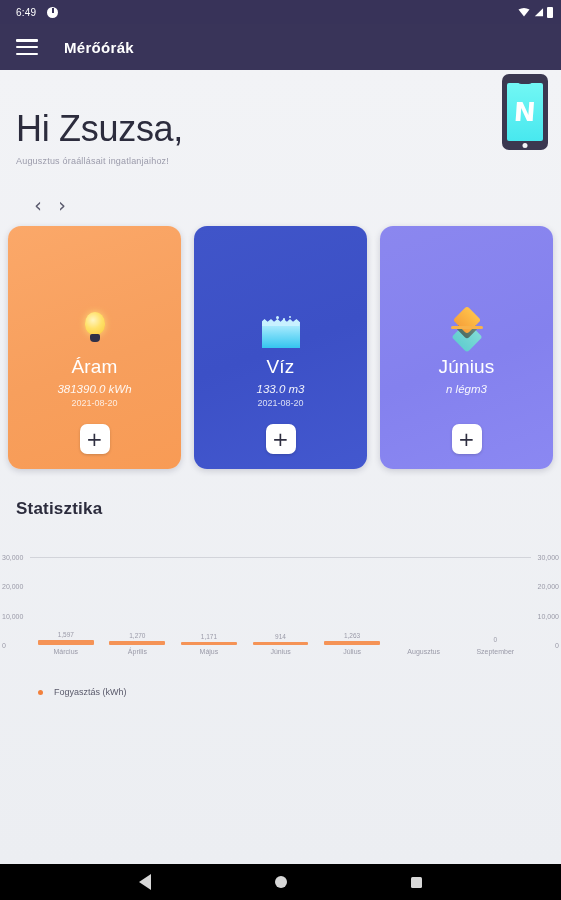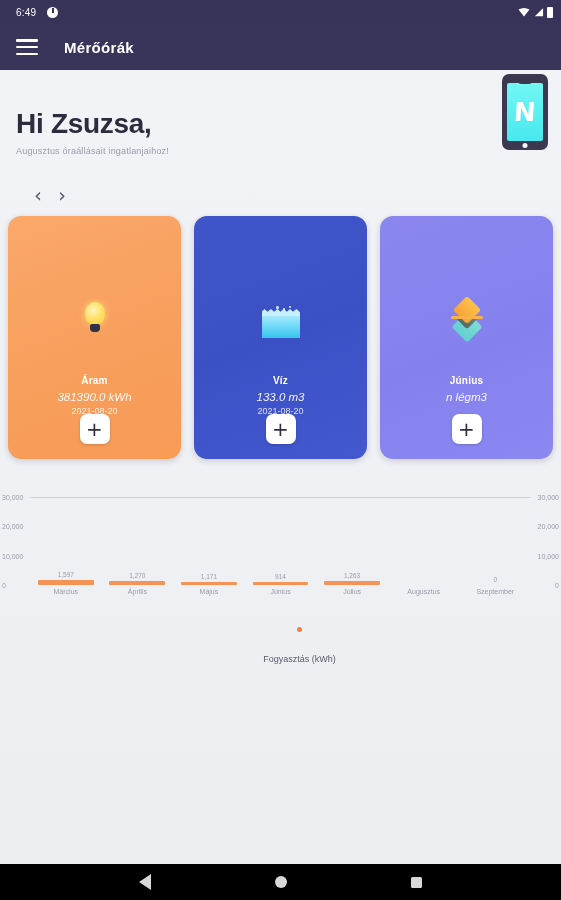--- a/index.html
+++ b/index.html
@@ -53,23 +53,23 @@
   
   .content{
     position:relative;
     height:calc(900px - 24px - 46px - 36px);
     background:linear-gradient(180deg,#f2f3f6 0%, #eceef2 100%);
     overflow:hidden;
   }
 
   .greet-wrap{ padding:38px 16px 0 16px; position:relative; }
   .greet-title{
-    font-size:28px;
+    font-size:36px;
     color:#2c2c3d;
-    font-weight:bold;
+    font-weight:normal;
     letter-spacing:-.3px;
   }
   .greet-sub{
     margin-top:6px;
     font-size:9px;
     color:#9b9bab;
     letter-spacing:.2px;
   }
 
   
@@ -166,23 +166,23 @@
   .card-aram{ background:linear-gradient(160deg,#fba869 0%,#f79f5d 55%,#f89b55 100%); }
   .card-viz  { background:linear-gradient(160deg,#4055c9 0%,#3c50c6 50%,#4358cf 100%); }
   .card-tavho{ background:linear-gradient(160deg,#8b87ef 0%,#8481ee 55%,#8b88f2 100%); }
 
   .card-icon{
     margin-top:80px;
     height:42px;
     display:flex; align-items:flex-end; justify-content:center;
   }
   .card-title{
-    margin-top:37px;
-    font-size:10px;
-    font-weight:bold;
+    margin-top:8px;
+    font-size:19px;
+    font-weight:normal;
     color:#ffffff;
     letter-spacing:.2px;
   }
   .card-value{
     margin-top:5px;
     font-size:11.5px;
     color:#ffffff;
     opacity:.92;
     font-style:italic;
   }
@@ -329,22 +329,21 @@
     flex:1;
     text-align:center;
     font-size:7px;
     color:#9a9aa8;
     white-space:nowrap;
   }
   .legend{
     margin:10px 0 0 38px;
     display:flex;
     align-items:center;
-    gap:22px;
-    flex-direction:column;
+    gap:11px;
   }
   .legend-dot{
     width:5px;height:5px;border-radius:50%;
     background:#f2803c;
   }
   .legend-label{
     font-size:9px;
     color:#5a5a6b;
   }
 
@@ -464,20 +463,21 @@
         </div>
       </div>
       <div class="card-title">Június</div>
       <div class="card-value">n légm3</div>
       <div class="card-date"></div>
       <div class="card-add">+</div>
     </div>
 
   </div>
 
+  <div class="stats-title">Statisztika</div>
 
   <div class="chart-area">
     <div class="plot">
       <div id="gridlines">
           <div class="gridline" style="top: 0px;"></div>
         </div>
       <div id="yticks-left">
           <div class="ytick left" style="top: 88px;">0</div>
           <div class="ytick left" style="top: 58.6667px;">10,000</div>
           <div class="ytick left" style="top: 29.3333px;">20,000</div>

